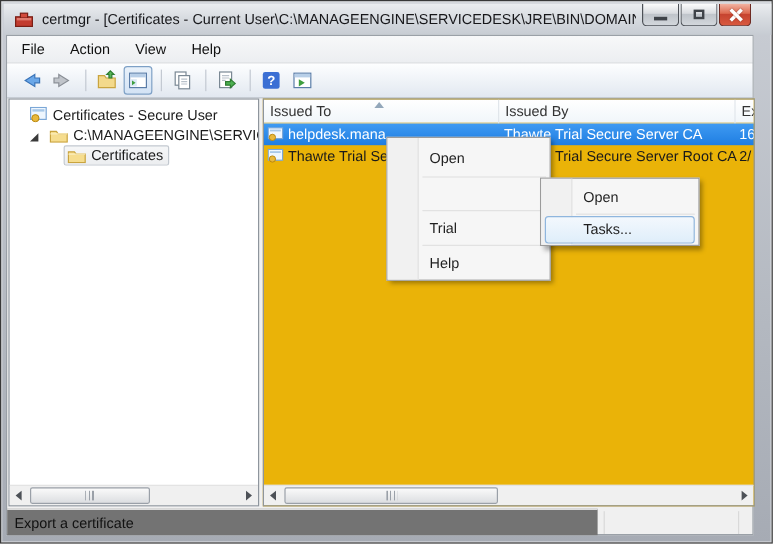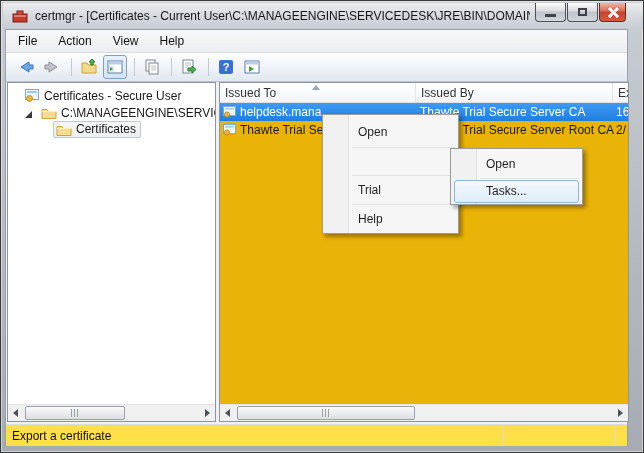--- a/index.html
+++ b/index.html
@@ -84,22 +84,22 @@
   .tri-l { width:0; height:0; border-top:4px solid transparent; border-bottom:4px solid transparent;
     border-right:5px solid #4d5157; }
   .tri-r { width:0; height:0; border-top:4px solid transparent; border-bottom:4px solid transparent;
     border-left:5px solid #4d5157; }
   .sb-thumb { position:absolute; top:1px; height:14px; border:1px solid #9aa0a8; border-radius:2px;
     background:linear-gradient(180deg,#fafafa,#dcdee1); display:flex; align-items:center; justify-content:center; }
   .grip { width:9px; height:8px;
     background:repeating-linear-gradient(90deg,#9aa0a8 0 1px,transparent 1px 3px); }
 
   
-  .statusbar { position:absolute; left:0; top:394px; width:621px; height:22px;
-    background:#fde047; border-top:1px solid #dcdcdc; }
+  .statusbar { position:absolute; left:0; top:394px; width:492px; height:22px;
+    background:#737373; border-top:1px solid #dcdcdc; }
   .status-text { position:absolute; left:6px; top:4px; color:#111; }
   .status-sep { position:absolute; top:1px; bottom:1px; width:1px; background:#d9d9d9; }
 
   
   .menu { position:absolute; background:#f6f6f6; border:1px solid #9b9b9b;
     box-shadow:3px 3px 4px rgba(0,0,0,.35); z-index:50; }
   .menu-gutter { position:absolute; left:0; top:0; bottom:0; width:26px; background:#f1f1f1;
     border-right:1px solid #e2e2e2; }
   .cmenu-item { position:absolute; left:1px; right:1px; line-height:22px; color:#1f1f1f; }
   .cmenu-label { position:absolute; left:34px; top:0;text-align:center; }

